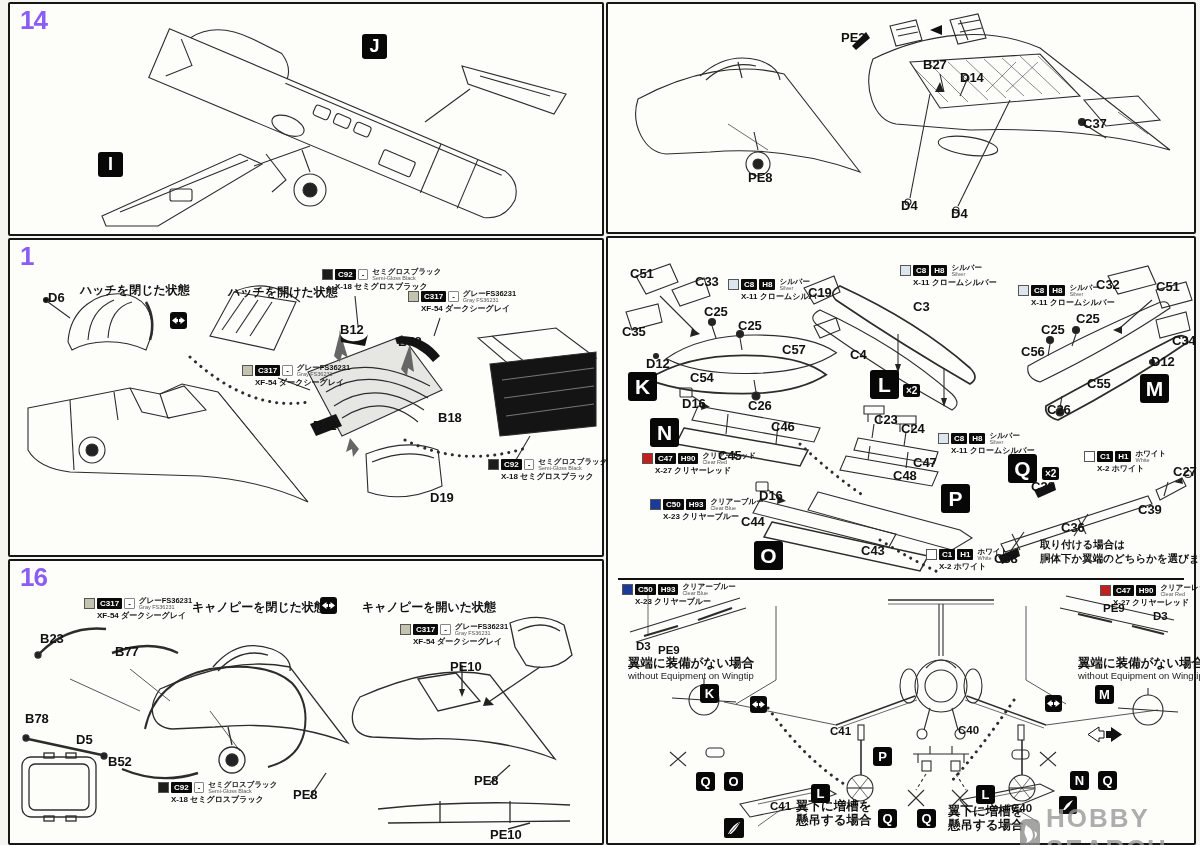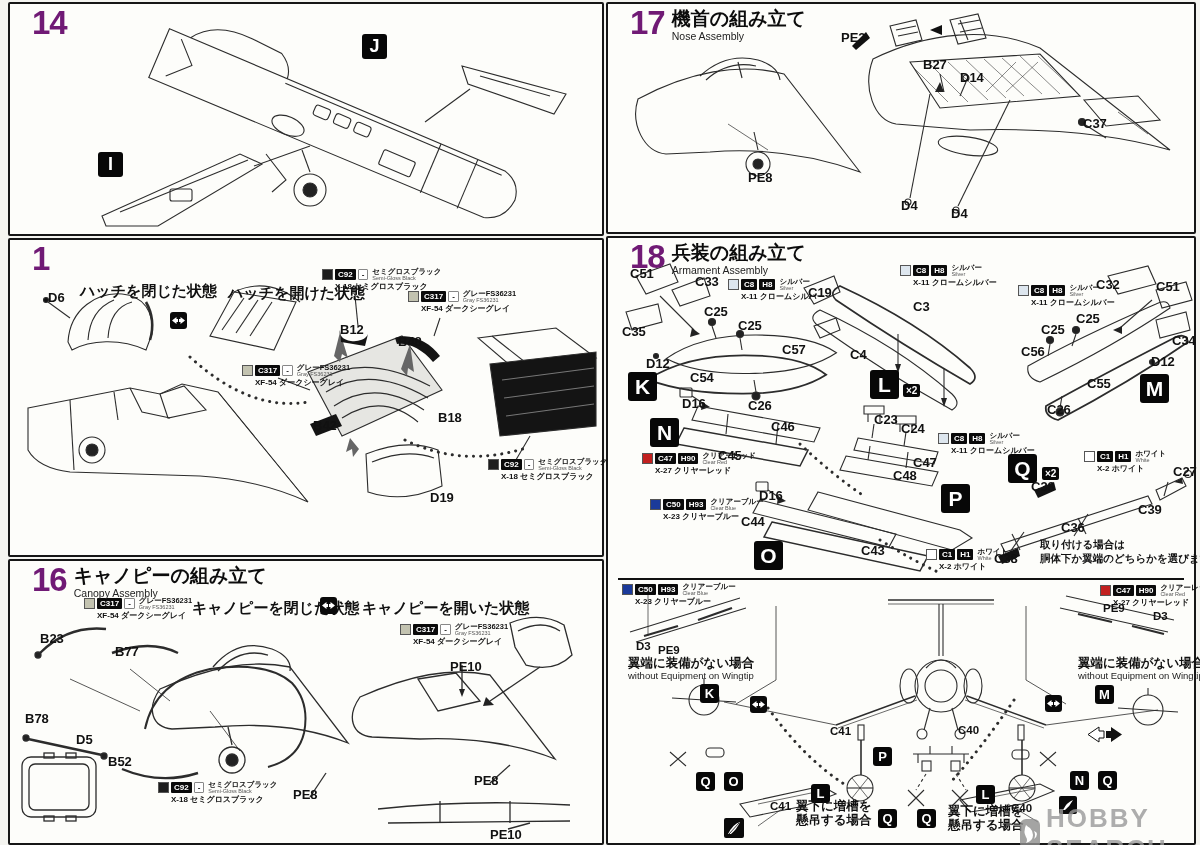--- a/index.html
+++ b/index.html
@@ -1,34 +1,34 @@
 <!DOCTYPE html>
 <html><head>
 <meta charset="utf-8">
 <style>
   html,body{margin:0;padding:0;}
   body{width:1200px;height:845px;position:relative;background:#f4f4f0;
        font-family:"Liberation Sans","DejaVu Sans",sans-serif;color:#111;overflow:hidden;}
   .panel{position:absolute;background:#fdfdfa;border:2px solid #161616;border-radius:2px;}
   .hdr{position:absolute;top:5px;left:10px;display:flex;gap:7px;align-items:flex-start;z-index:5;}
-  .hdr .num{color:#701a75;font-size:33px;font-weight:800;line-height:.85;letter-spacing:-1px;margin-left:12px;}
+  .hdr .num{color:#8b5cf6;font-size:26px;font-weight:800;line-height:.85;letter-spacing:-1px;}
   .hdr .ttl{display:flex;flex-direction:column;}
   .hdr .jp{font-size:19px;font-weight:800;color:#0c0c0c;line-height:1.05;}
   .hdr .en{font-size:10.5px;color:#222;margin-top:1px;}
   svg.art{position:absolute;left:0;top:0;z-index:1;}
   .pl{position:absolute;font-weight:800;font-size:13px;white-space:nowrap;z-index:4;}
   .pl.sm{font-size:11.5px;}
   .bdg{position:absolute;background:#070707;color:#fff;font-weight:800;display:flex;
        align-items:center;justify-content:center;border-radius:3px;z-index:4;}
   .b30{width:29px;height:29px;font-size:21px;}
   .b26{width:25px;height:25px;font-size:18px;}
   .b20{width:19px;height:19px;font-size:13px;}
   .x2{position:absolute;background:#070707;color:#fff;font-weight:700;font-size:10px;
       padding:1px 3px;border-radius:2px;z-index:4;}
-  .note{position:absolute;font-size:15px;font-weight:700;white-space:nowrap;z-index:4;}
+  .note{position:absolute;font-size:12px;font-weight:700;white-space:nowrap;z-index:4;}
   .note-block{position:absolute;white-space:nowrap;z-index:4;}
   .njp{font-size:12.5px;font-weight:700;line-height:1.15;}
   .nen{font-size:9.5px;color:#222;}
   .nsm{font-size:10.5px;font-weight:600;line-height:1.3;}
   .paint{position:absolute;white-space:nowrap;z-index:4;line-height:1;}
   .paint .row1{display:flex;align-items:center;gap:2px;}
   .sw{width:11px;height:11px;border:1px solid #555;display:inline-block;box-sizing:border-box;}
   .pc{font-size:8px;font-weight:700;background:#0a0a0a;color:#fff;border-radius:1px;
       padding:1px 3px;line-height:9px;display:inline-block;}
   .pc.lite{background:#fff;color:#111;border:1px solid #888;padding:0 3px;}
@@ -196,24 +196,20 @@
           <span class="e">Semi-Gloss Black</span>
         </span>
       </span>
       <span class="tam">X-18 セミグロスブラック</span>
     </div>
 </div>
 
 <div class="panel" style="left:8px;top:559px;width:592px;height:282px">
   <div class="hdr">
     <span class="num">16</span>
-    <span class="ttl">
-        <span class="jp">キャノピーの組み立て</span>
-    <span class="en">Canopy Assembly</span>
-      </span>
   </div>
   <svg class="art" width="592" height="282" viewBox="0 0 592 282">
     <g stroke="#2c2c2c" fill="none" stroke-width="1.3">
       <path d="M30,92 Q58,64 96,68" stroke-width="2.4"></path>
       <circle cx="28" cy="94" r="3" fill="#222"></circle>
       <path d="M102,92 Q140,78 168,92" stroke-width="2.4"></path>
       <path d="M135,168 Q145,120 200,108 Q258,100 282,122 Q300,142 294,172 Q288,198 258,206" stroke-width="2"></path>
       <path d="M18,178 L92,194" stroke-width="2.6"></path>
       <circle cx="16" cy="177" r="3" fill="#222"></circle>
         <circle cx="94" cy="195" r="3" fill="#222"></circle>
@@ -300,27 +296,20 @@
       </span>
       <span class="tam">XF-54 ダークシーグレイ</span>
     </div>
   <span class="pl" style="left:440px;top:98px">PE10</span>
   <span class="pl" style="left:283px;top:226px">PE8</span>
   <span class="pl" style="left:464px;top:212px">PE8</span>
   <span class="pl" style="left:480px;top:266px">PE10</span>
 </div>
 
 <div class="panel" style="left:606px;top:2px;width:586px;height:228px">
-  <div class="hdr">
-    <span class="num">17</span>
-    <span class="ttl">
-        <span class="jp">機首の組み立て</span>
-    <span class="en">Nose Assembly</span>
-      </span>
-  </div>
   <svg class="art" width="586" height="228" viewBox="0 0 586 228">
     <g stroke="#2c2c2c" fill="none" stroke-width="1.1">
       <path d="M30,95 C80,68 132,58 176,70 L252,168 C202,150 152,144 102,148 L58,150 C36,148 22,120 30,95 Z"></path>
       <path d="M92,72 Q118,48 150,56 Q170,62 172,76"></path>
       <path d="M98,76 Q120,56 148,62"></path>
       <line x1="130" y1="58" x2="134" y2="74"></line>
       <circle cx="150" cy="160" r="12"></circle>
         <circle cx="150" cy="160" r="5" fill="#222"></circle>
       <line x1="150" y1="146" x2="146" y2="128"></line>
       <line x1="120" y1="120" x2="160" y2="146" stroke-width="0.7"></line>
@@ -365,27 +354,20 @@
   <span class="pl" style="left:233px;top:26px">PE2</span>
   <span class="pl" style="left:315px;top:53px">B27</span>
   <span class="pl" style="left:352px;top:66px">D14</span>
   <span class="pl" style="left:475px;top:112px">C37</span>
   <span class="pl" style="left:293px;top:194px">D4</span>
   <span class="pl" style="left:343px;top:202px">D4</span>
   <span class="pl" style="left:140px;top:166px">PE8</span>
 </div>
 
 <div class="panel" style="left:606px;top:236px;width:586px;height:605px">
-  <div class="hdr">
-    <span class="num">18</span>
-    <span class="ttl">
-        <span class="jp">兵装の組み立て</span>
-    <span class="en">Armament Assembly</span>
-      </span>
-  </div>
   <svg class="art" width="586" height="605" viewBox="0 0 586 605">
     <g stroke="#2c2c2c" fill="none" stroke-width="1.1">
 
       <path d="M58,112 Q95,92 150,98 Q205,104 228,124 Q198,140 145,136 Q88,132 58,112 Z" transform="rotate(-6 140 115)"></path>
       <path d="M40,132 Q80,112 138,118 Q196,124 218,146 Q186,162 132,156 Q75,150 40,132 Z" transform="rotate(-6 130 140)" stroke-width="1.8"></path>
       <polygon points="28,38 62,26 70,44 38,56"></polygon>
       <polygon points="64,52 96,40 102,58 72,68"></polygon>
       <polygon points="18,74 50,66 54,84 24,92"></polygon>
       <line x1="52" y1="58" x2="86" y2="92"></line>
       <path d="M84,90 l8,6 -10,3 z" fill="#222" stroke="none"></path>

